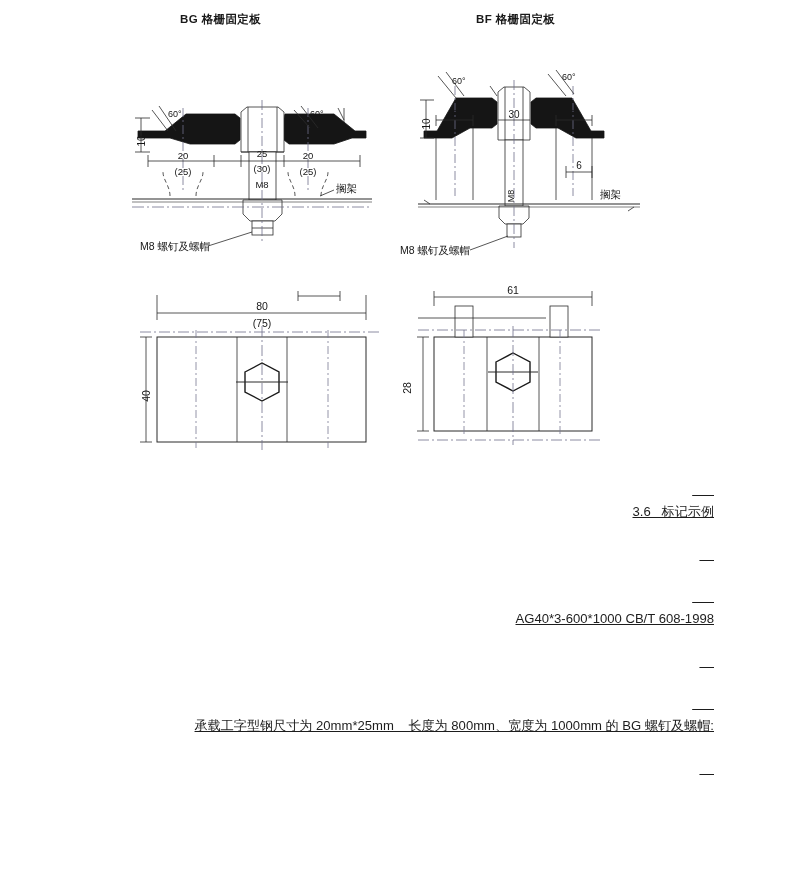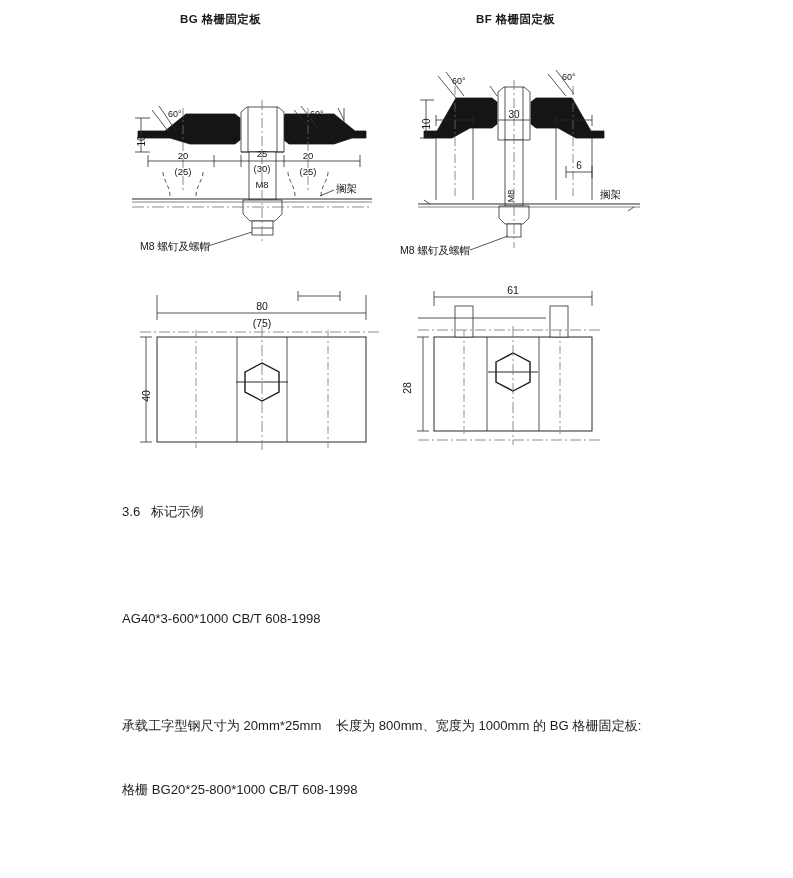--- a/index.html
+++ b/index.html
@@ -3,39 +3,39 @@
 <meta charset="utf-8">
 <style>
   html, body { margin:0; padding:0; background:#ffffff; }
   body {
     width:793px; height:878px;
     font-family:"Liberation Sans", sans-serif;
     color:#1b1b1b;
     position:relative;
     overflow:hidden;
   }
-  .page { position:relative; width:677px; height:878px; }
+  .page { position:relative; width:677px; height:878px;text-align:right; }
 
   
   .draw-area { position:absolute; left:0; top:0; width:793px; height:450px; }
   .dtitle {
     position:absolute; font-size:11.5px; font-weight:bold; letter-spacing:.4px;
     color:#1a1a1a; white-space:nowrap;
   }
   #bg-title { left:180px; top:12px; }
   #bf-title { left:448px; top:12px;padding-left:28px; }
 
   svg.fig { position:absolute; left:0; top:0; }
 
   
   .body-text {
     position:absolute; left:114px; top:458px; width:600px;
     font-size:13.1px; line-height:21.4px; color:#1d1d1d;
   }
-  .body-text p { margin:0 0 0 8px; white-space:pre-wrap; }
+  .body-text p { margin:0 0 0 8px; white-space:pre-wrap;text-decoration:underline; }
   .ln { display:block; }
   .sect { letter-spacing:0px; }
 </style>
 </head>
 <body>
 
 <div class="page">
 
   <div class="draw-area">
 
@@ -240,19 +240,18 @@
   </div>
 
   <div class="body-text">
     <p class="sect">
       <span class="ln">3.6   标记示例</span>
     </p>
     <p>
       <span class="ln">AG40*3-600*1000 CB/T 608-1998</span>
     </p>
     <p>
-      <span class="ln">承载工字型钢尺寸为 20mm*25mm    长度为 800mm、宽度为 1000mm 的 BG 格栅固定板:</span>
-      <span class="ln">格栅 BG20*25-800*1000 CB/T 608-1998</span>
+      <span class="ln">承载工字型钢尺寸为 20mm*25mm    长度为 800mm、宽度为 1000mm 的 BG 螺钉及螺帽:</span>
     </p>
 
   </div>
 
 </div>
 
 </body></html>

